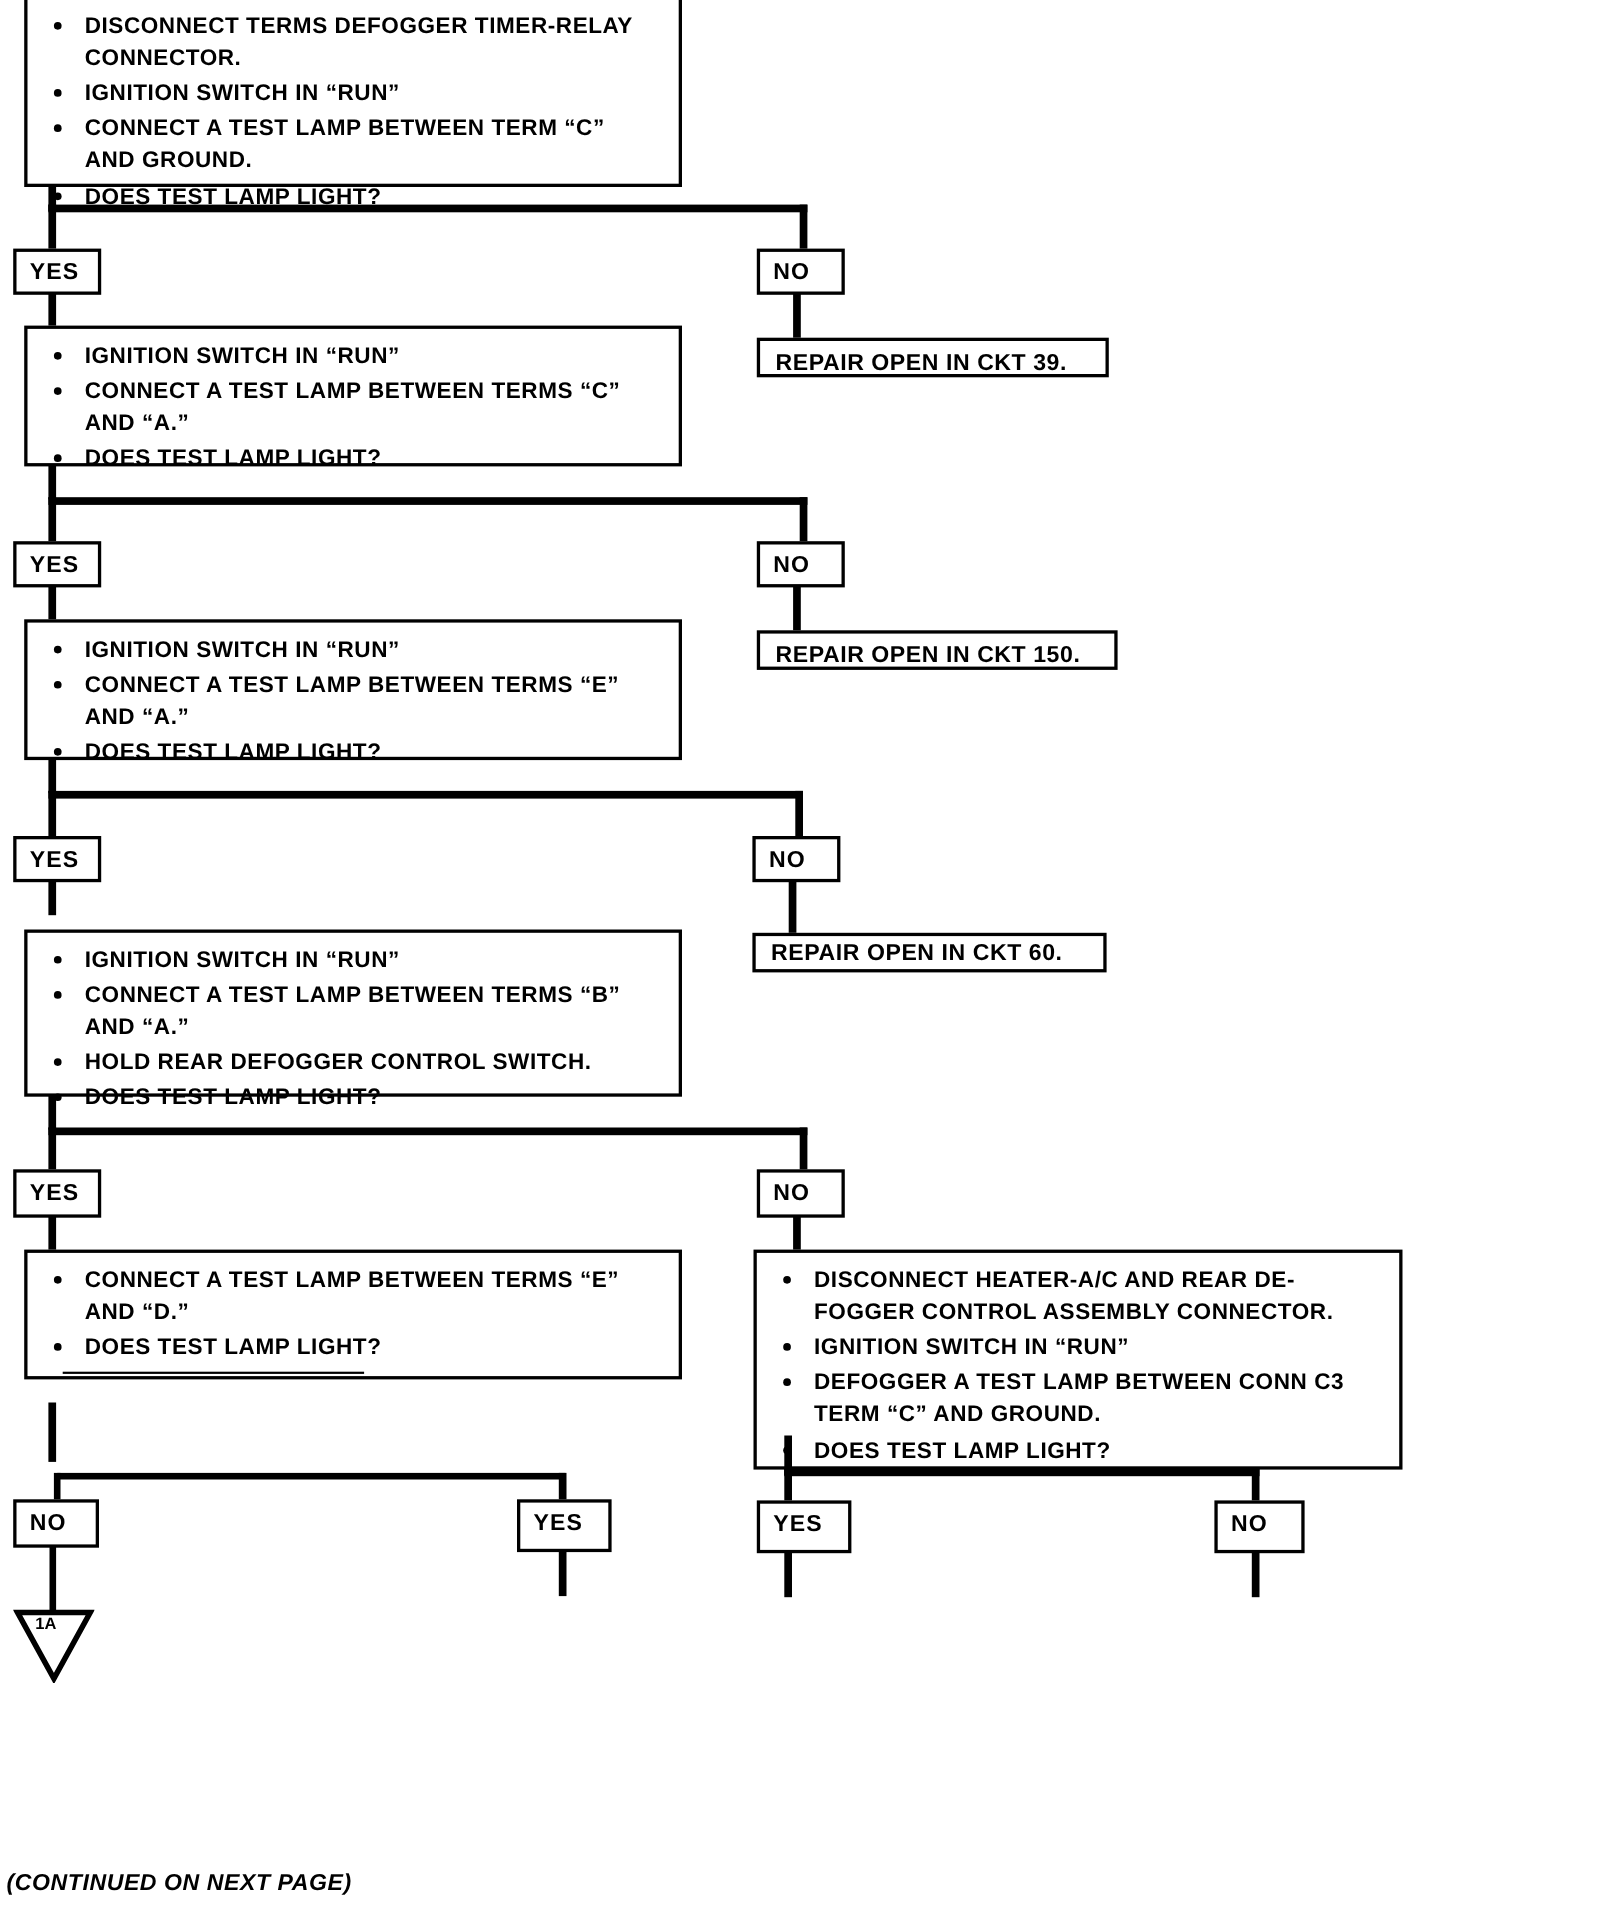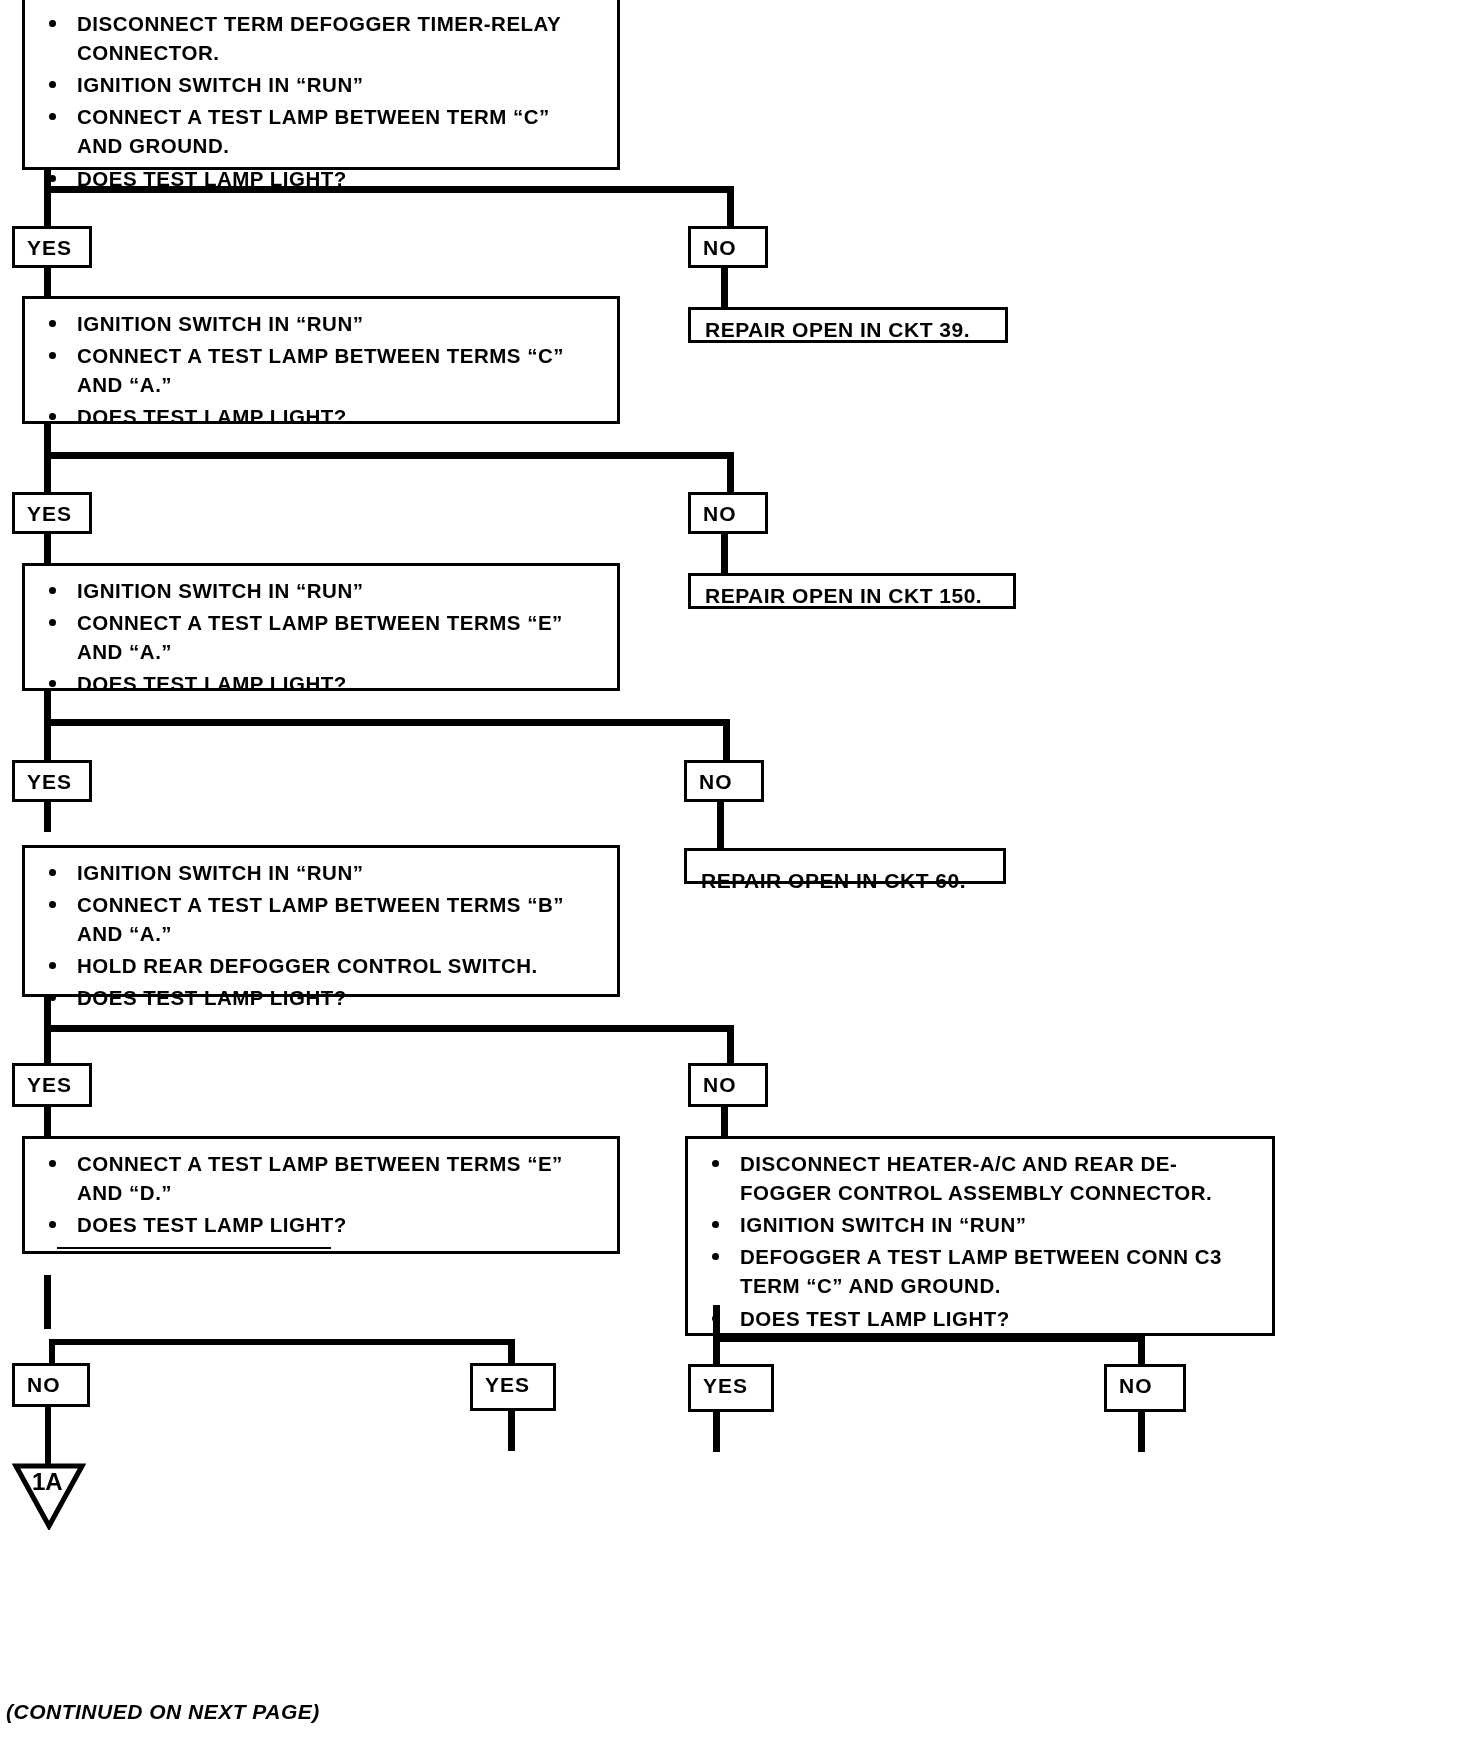--- a/index.html
+++ b/index.html
@@ -82,39 +82,39 @@
     white-space: nowrap;
   }
   .tri-wrap {
     position: absolute;
   }
   .tri-wrap svg { display: block; }
   .tri-label {
     position: absolute;
     font-family: "Liberation Sans", sans-serif;
     font-weight: bold;
-    font-size: 24px;
+    font-size: 15px;
     color: #000000;
     left: 20px;
     top: 6px;
   }
   .thin-rule {
     position: absolute;
     height: 2px;
     background: #000000;
   }
 </style>
 </head>
 <body>
 
 <div id="page">
 
   <div class="box instr" style="left:22px; top:-4px; width:598px; height:174px;">
     <ul>
-      <li>DISCONNECT TERM DEFOGGER TIMER-RELAY
+      <li>DISCONNECT TERMS DEFOGGER TIMER-RELAY
 CONNECTOR.</li>
       <li>IGNITION SWITCH IN “RUN”</li>
       <li>CONNECT A TEST LAMP BETWEEN TERM “C”
 AND GROUND.</li>
       <li>DOES TEST LAMP LIGHT?</li>
     </ul>
   </div>
 
   <div class="ln" style="left:44px; top:170px; width:7px; height:22px;"></div>
   <div class="ln" style="left:44px; top:186px; width:690px; height:7px;"></div>
@@ -180,21 +180,21 @@
   <div class="box yn" style="left:12px; top:760px; width:80px; height:42px;">
     <span>YES</span>
   </div>
   <div class="box yn" style="left:684px; top:760px; width:80px; height:42px;">
     <span>NO</span>
   </div>
 
   <div class="ln" style="left:44px; top:800px; width:7px; height:32px;"></div>
   <div class="ln" style="left:717px; top:800px; width:7px; height:50px;"></div>
 
-  <div class="box result" style="left:684px; top:848px; width:322px; height:36px; padding-top:15px;">
+  <div class="box result" style="left:684px; top:848px; width:322px; height:36px; padding-top:1px;">
     <span>REPAIR OPEN IN CKT 60.</span>
   </div>
 
   <div class="box instr" style="left:22px; top:845px; width:598px; height:152px;">
     <ul>
       <li>IGNITION SWITCH IN “RUN”</li>
       <li>CONNECT A TEST LAMP BETWEEN TERMS “B”
 AND “A.”</li>
       <li>HOLD REAR DEFOGGER CONTROL SWITCH.</li>
       <li>DOES TEST LAMP LIGHT?</li>

